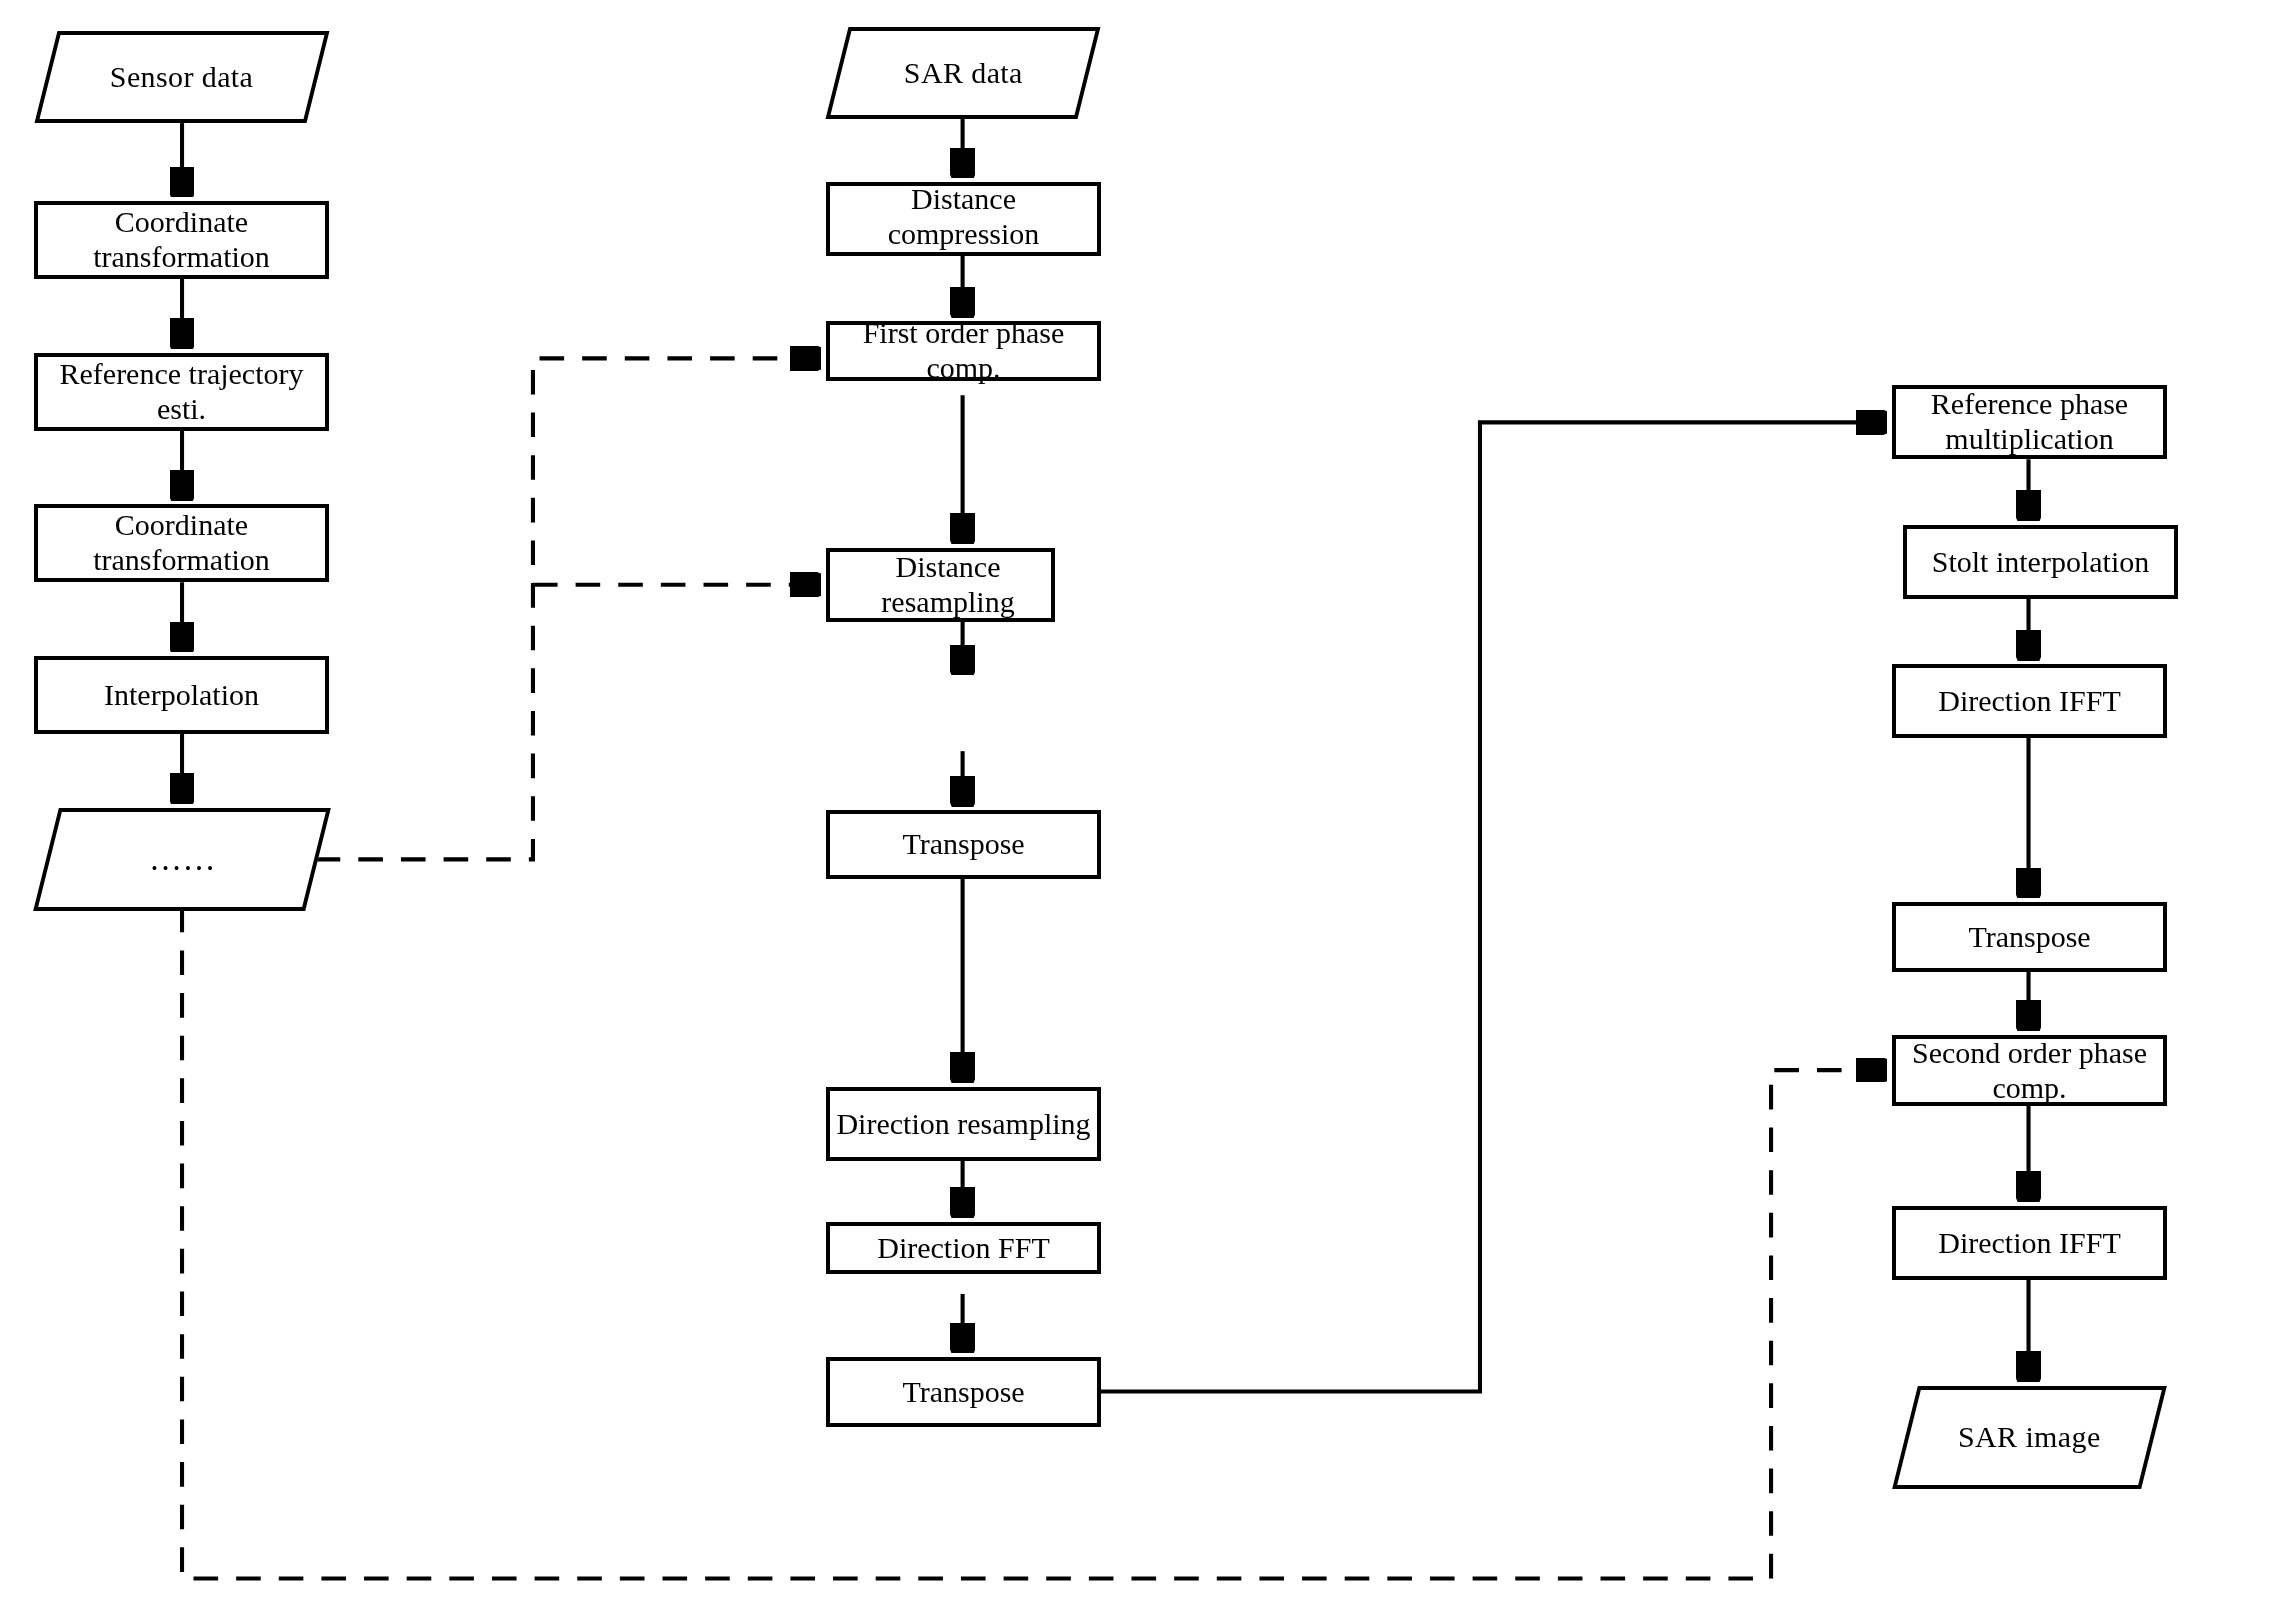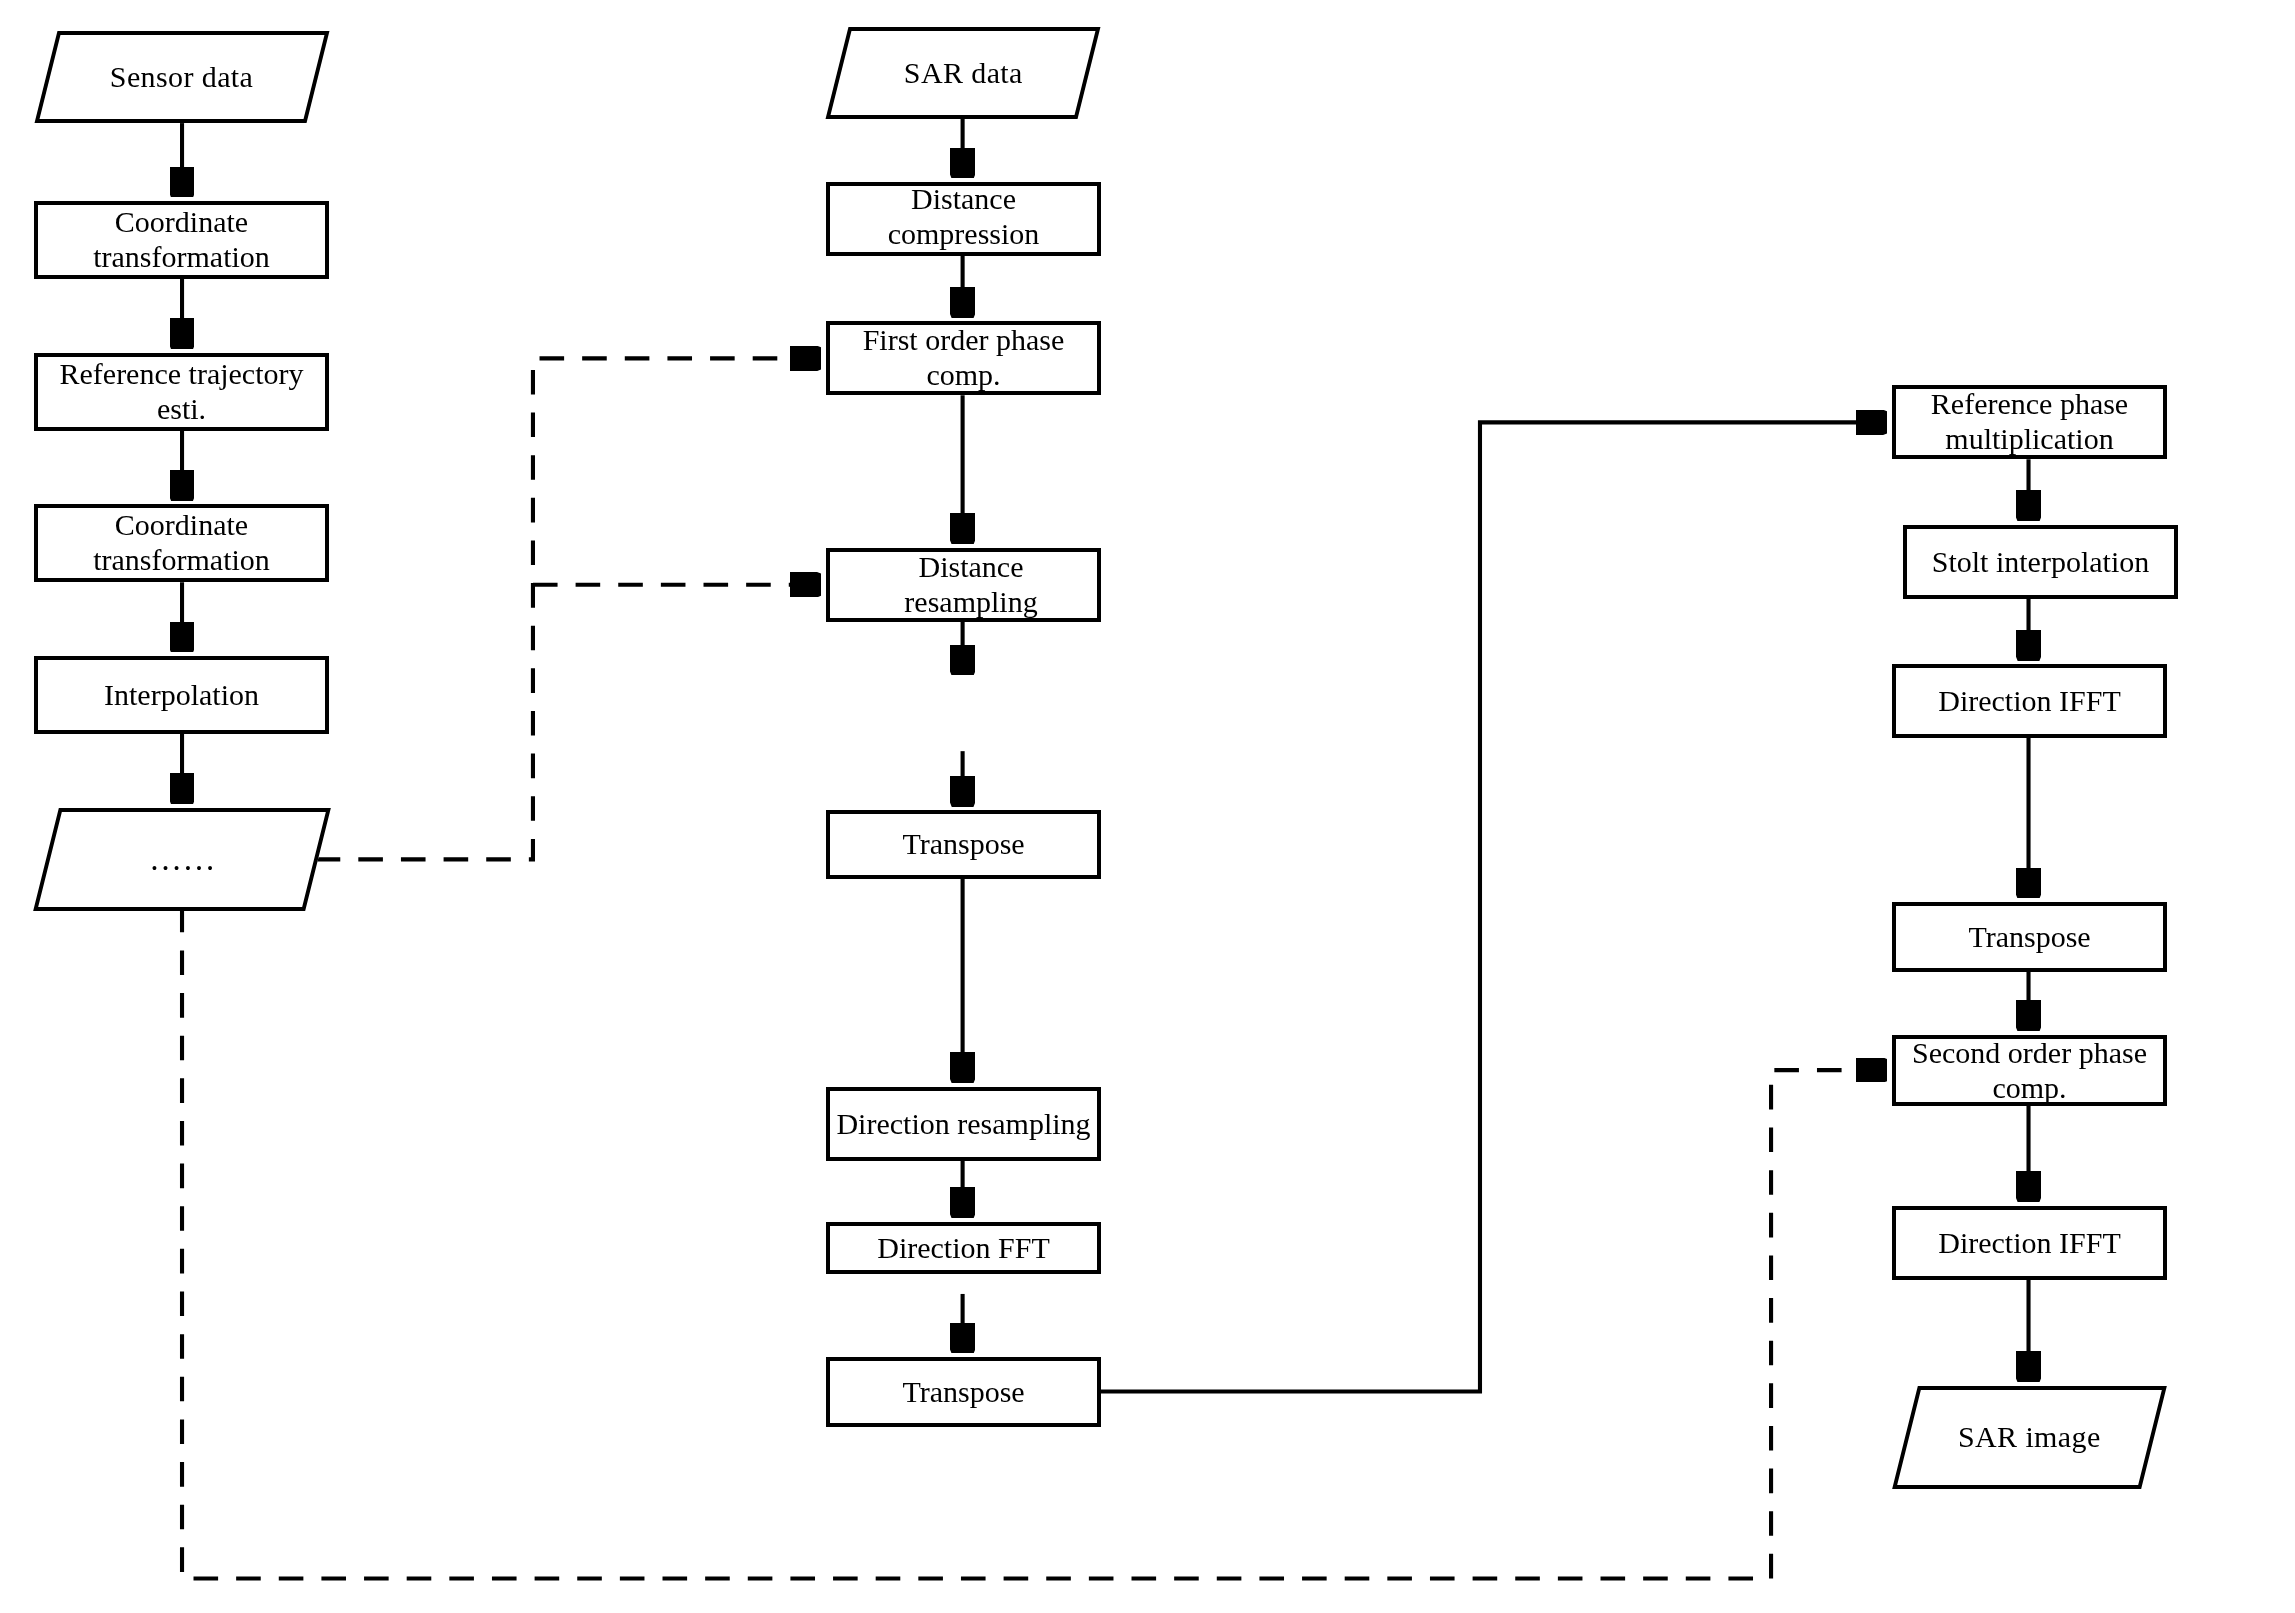--- a/index.html
+++ b/index.html
@@ -104,24 +104,24 @@
   <div class="node par" style="left:46px; top:808px; width:272px; height:103px;">
     <span class="label ellipsis-label">……</span>
   </div>
 
   <div class="node par" style="left:837px; top:27px; width:252px; height:92px;">
     <span class="label">SAR data</span>
   </div>
   <div class="node" style="left:826px; top:182px; width:275px; height:74px;align-items:flex-end;">
     <span class="label">Distance compression</span>
   </div>
-  <div class="node" style="left:826px; top:321px; width:275px; height:74px;">
+  <div class="node" style="left:826px; top:321px; width:275px; height:60px;">
     <span class="label">First order phase comp.</span>
   </div>
-  <div class="node" style="left:826px; top:548px; width:275px; height:74px;padding-left:15px;">
+  <div class="node" style="left:826px; top:548px; width:229px; height:74px;padding-left:15px;">
     <span class="label">Distance resampling</span>
   </div>
   <div class="node" style="left:826px; top:810px; width:275px; height:69px;">
     <span class="label">Transpose</span>
   </div>
   <div class="node" style="left:826px; top:1087px; width:275px; height:74px;">
     <span class="label">Direction resampling</span>
   </div>
   <div class="node" style="left:826px; top:1222px; width:275px; height:52px;">
     <span class="label">Direction FFT</span>

